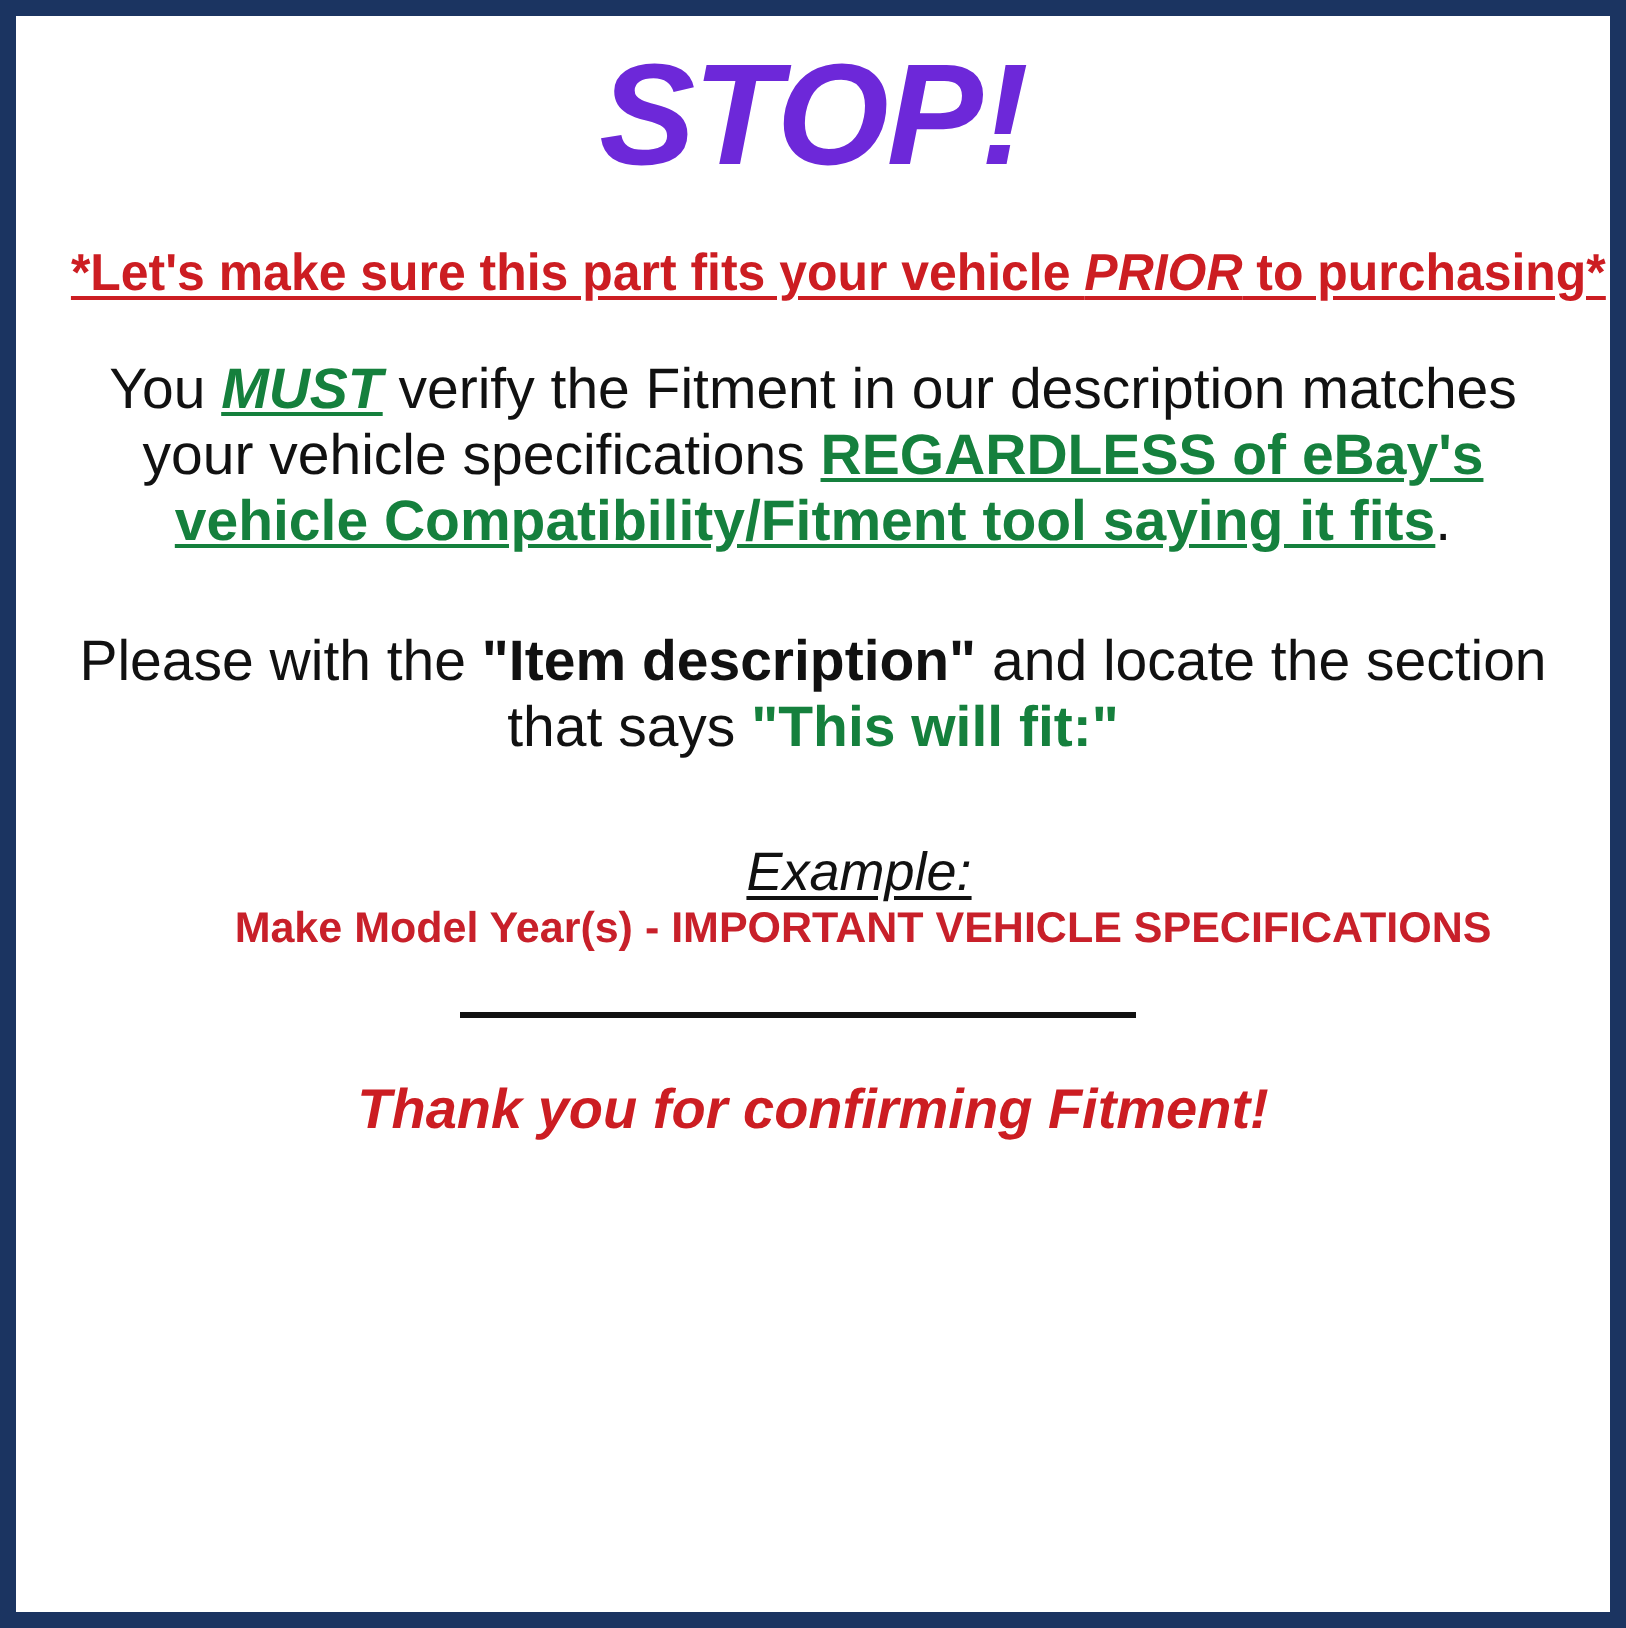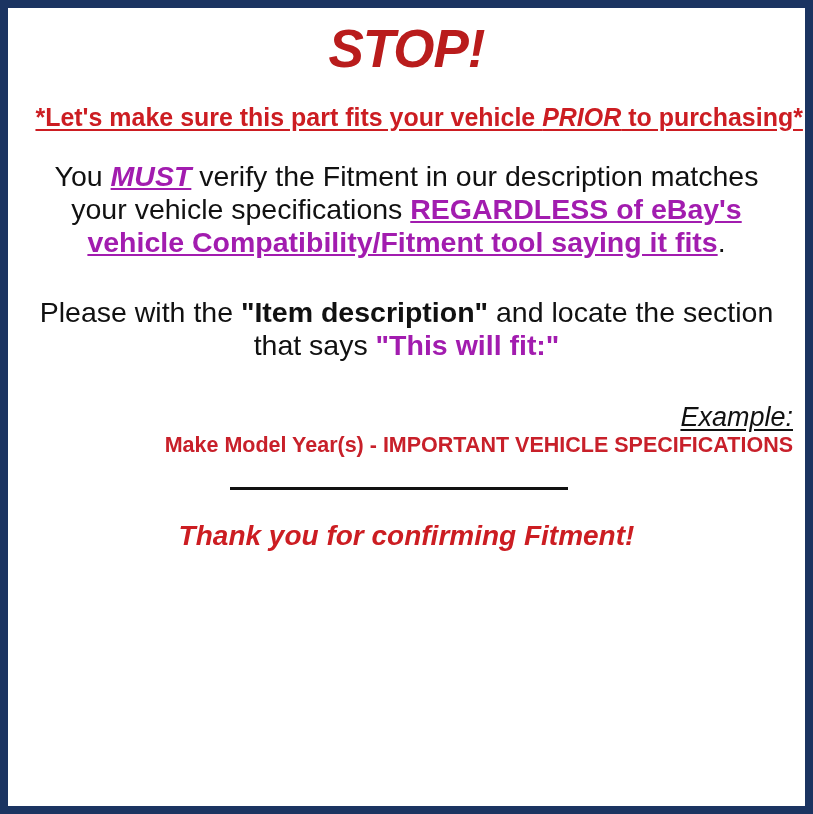--- a/index.html
+++ b/index.html
@@ -19,25 +19,25 @@
     width: 813px;
     height: 814px;
     background: #ffffff;
     border: 8px solid #1b3461;
     padding: 0 12px;
     position: relative;
   }
 
   .stop-title {
     text-align: center;
-    color: #b91c1c;
+    color: #6d28d9;
     font-family: "Liberation Sans", sans-serif;
     font-weight: bold;
     font-style: italic;
-    font-size: 53px;
+    font-size: 72px;
     line-height: 1;
     letter-spacing: -1px;
     margin: 14px 0 0 0;
     padding: 0;
   }
 
   .subtitle {
     text-align: center;
     color: #cc1d22;
     font-weight: bold;
@@ -55,29 +55,29 @@
     color: #111111;
     font-size: 28.5px;
     line-height: 1.17;
     margin: 0;
     padding: 0 8px;
   }
 
   #para-verify { margin-top: 28px; }
   #para-viewdesc { margin-top: 36px; }
 
-  .red { color: #a21caf; }
+  .red { color: #15803d; }
   .b { font-weight: bold; }
   .i { font-style: italic; }
   .u { text-decoration: underline; text-underline-offset: 2px; }
 
   .example-block {
     margin-top: 40px;
     padding-left: 46px;
-    text-align: right;
+    text-align: center;
   }
   .example-label {
     color: #111111;
     font-style: italic;
     font-size: 27px;
     text-decoration: underline;
     text-underline-offset: 3px;
     display: inline-block;
     line-height: 1.15;
   }

